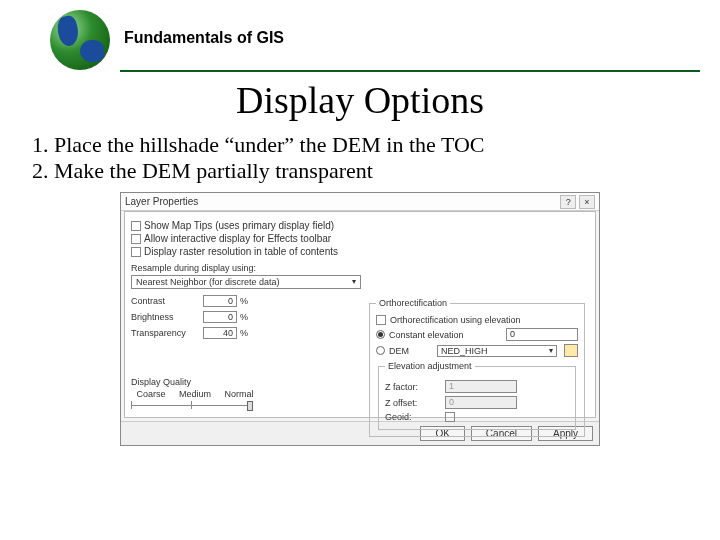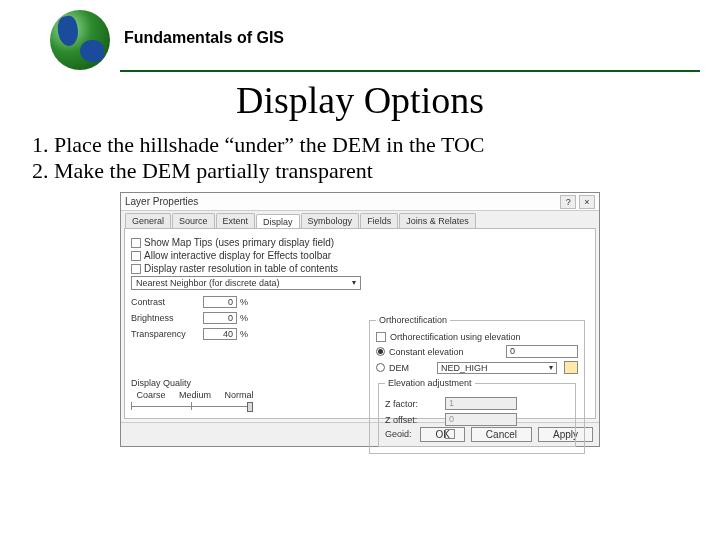--- a/index.html
+++ b/index.html
@@ -197,44 +197,36 @@
 </ol>
 
 <div class="dialog">
   <div class="dlg-title">
     <span class="dlg-title-text">Layer Properties</span>
     <span>
       <span class="dlg-help">?</span>
       <span class="dlg-close">×</span>
     </span>
   </div>
-  <div class="tabs">
-    <span class="tab">General</span>
-    <span class="tab">Source</span>
-    <span class="tab">Extent</span>
-    <span class="tab active">Display</span>
-    <span class="tab">Symbology</span>
-    <span class="tab">Fields</span>
-    <span class="tab">Joins &amp; Relates</span>
-  </div>
 
   <div class="dlg-body">
     <div class="chk-row">
         <span class="chk"></span>
         <span>Show Map Tips (uses primary display field)</span>
       </div>
     <div class="chk-row">
         <span class="chk"></span>
         <span>Allow interactive display for Effects toolbar</span>
       </div>
     <div class="chk-row">
         <span class="chk"></span>
         <span>Display raster resolution in table of contents</span>
       </div>
 
+    <div class="section-label">Resample during display using:</div>
     <div class="dropdown">
       <span>Nearest Neighbor (for discrete data)</span>
       <span class="arrow">▾</span>
     </div>
 
     <div class="sliders">
       <div class="slider-row">
         <span class="lbl">Contrast</span>
         <span class="val">0</span>
         <span class="pct">%</span>

